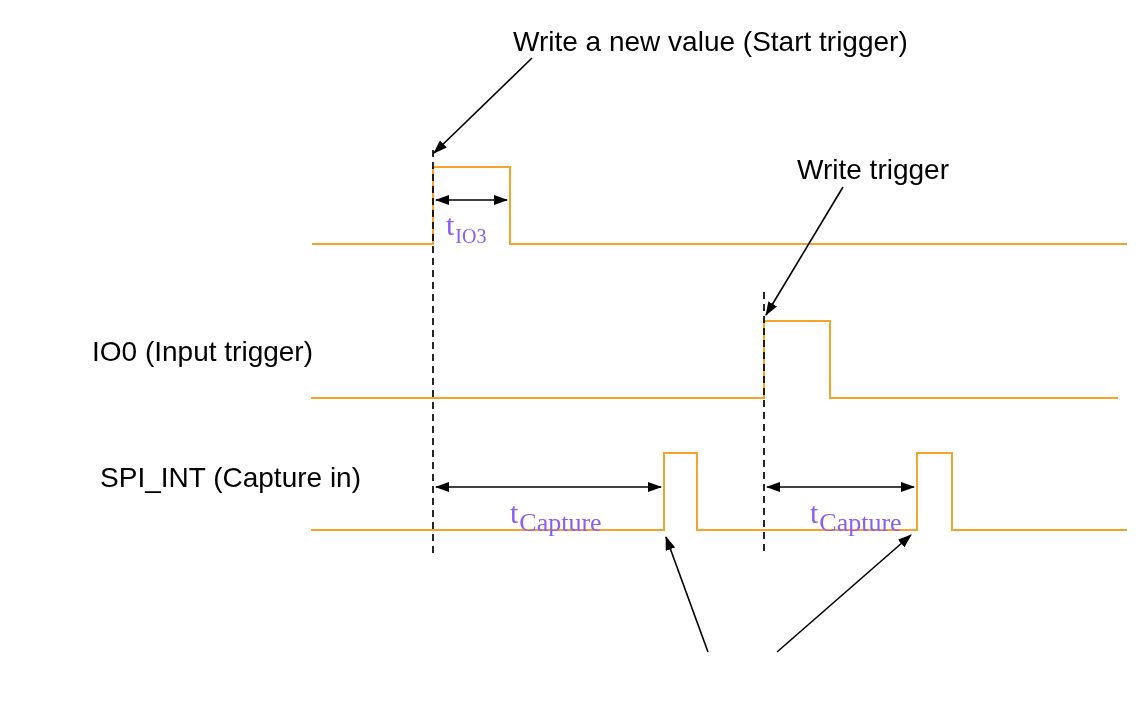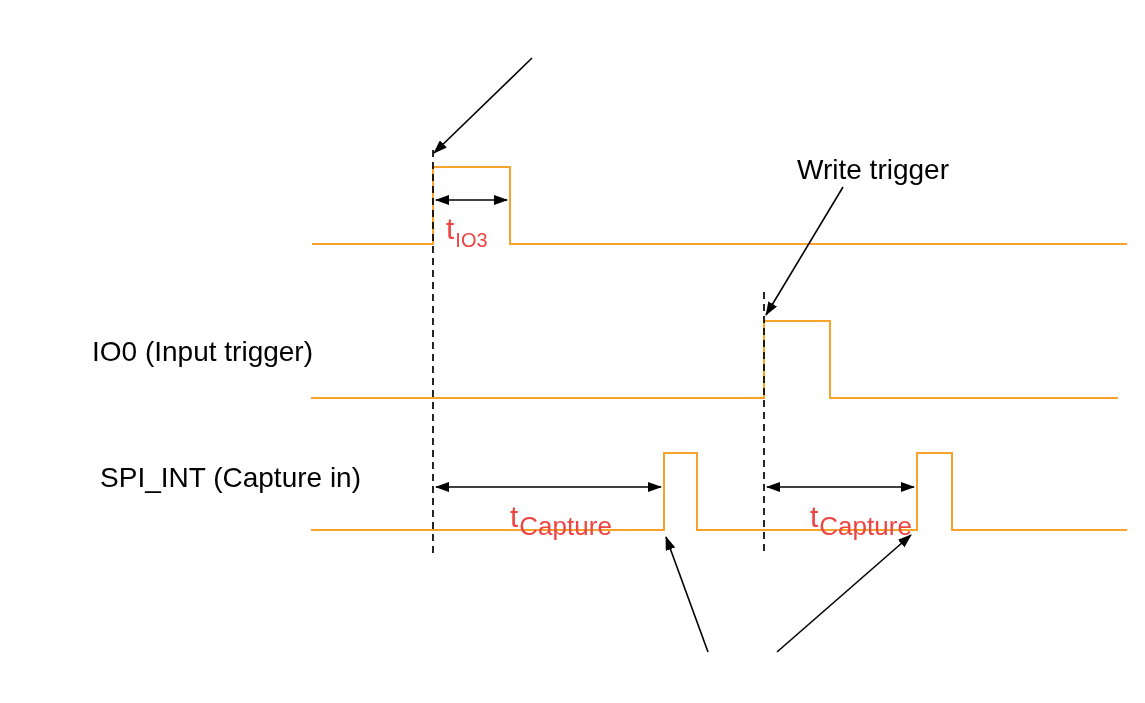--- a/index.html
+++ b/index.html
@@ -29,24 +29,25 @@
     color: #000000;
     font-size: 28px;
     line-height: 34px;
     white-space: nowrap;
   }
   .sig {
     text-align: right;
   }
   .tl {
     position: absolute;
-    color: #ef4444;
+    color: #8b5cf6;
     font-size: 30px;
-    line-height: 44px;
+    line-height: 36px;
     white-space: nowrap;
+    font-family: Liberation Serif, serif;
   }
   .tl .sub {
     font-size: 26px;
     position: relative;
     top: 8px;
     margin-left: 1px;
   }
 </style>
 </head>
 <body>
@@ -78,20 +79,21 @@
 
     <line x1="436" y1="487" x2="661" y2="487" stroke="#000000" stroke-width="1.6" marker-start="url(#arrow)" marker-end="url(#arrow)"></line>
 
     <line x1="767" y1="487" x2="914" y2="487" stroke="#000000" stroke-width="1.6" marker-start="url(#arrow)" marker-end="url(#arrow)"></line>
 
     <line x1="708" y1="652" x2="666" y2="537" stroke="#000000" stroke-width="1.6" marker-end="url(#arrow)"></line>
 
     <line x1="777" y1="652" x2="911" y2="535" stroke="#000000" stroke-width="1.6" marker-end="url(#arrow)"></line>
   </svg>
 
+  <div class="lbl" style="left:513px; top:25px;">Write a new value (Start trigger)</div>
 
   <div class="lbl" style="left:797px; top:153px;">Write trigger</div>
 
 
 
   <div class="lbl sig" style="right:832px; top:335px;">IO0 (Input trigger)</div>
 
   <div class="lbl sig" style="right:784px; top:461px;">SPI_INT (Capture in)</div>
 
   <div class="tl" style="left:446px; top:207px;"><span>t</span><span class="sub" style="font-size:20px;">IO3</span></div>

